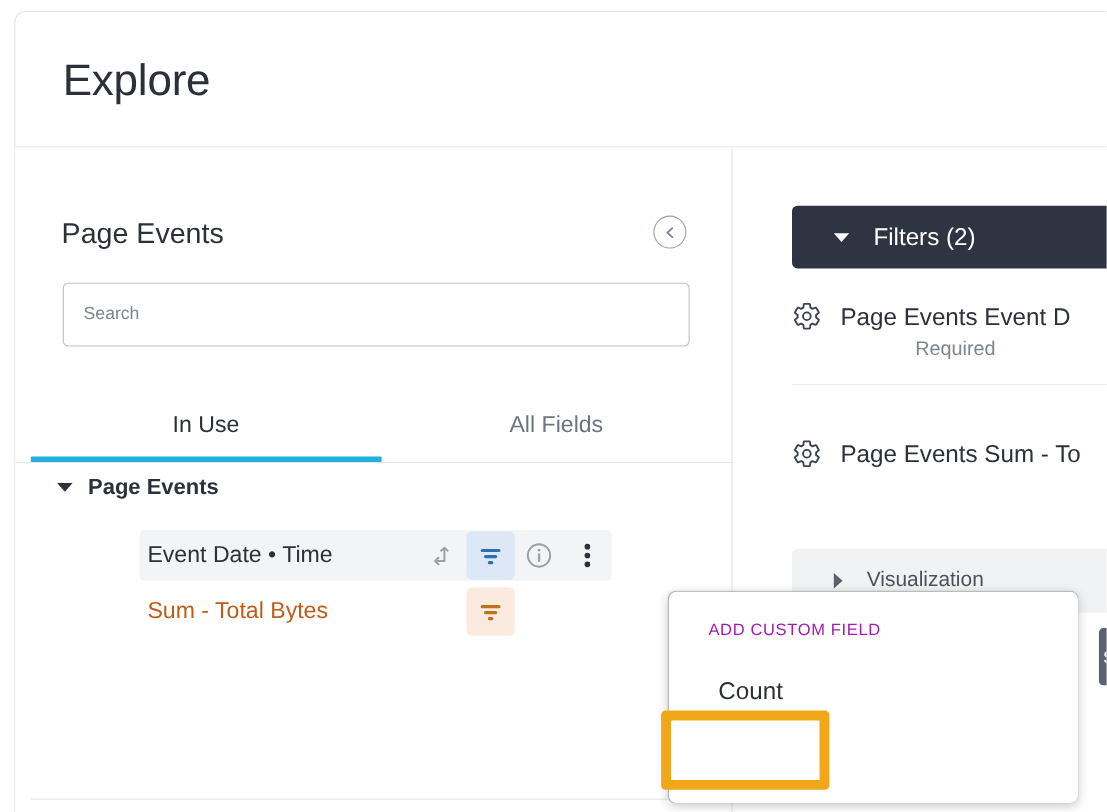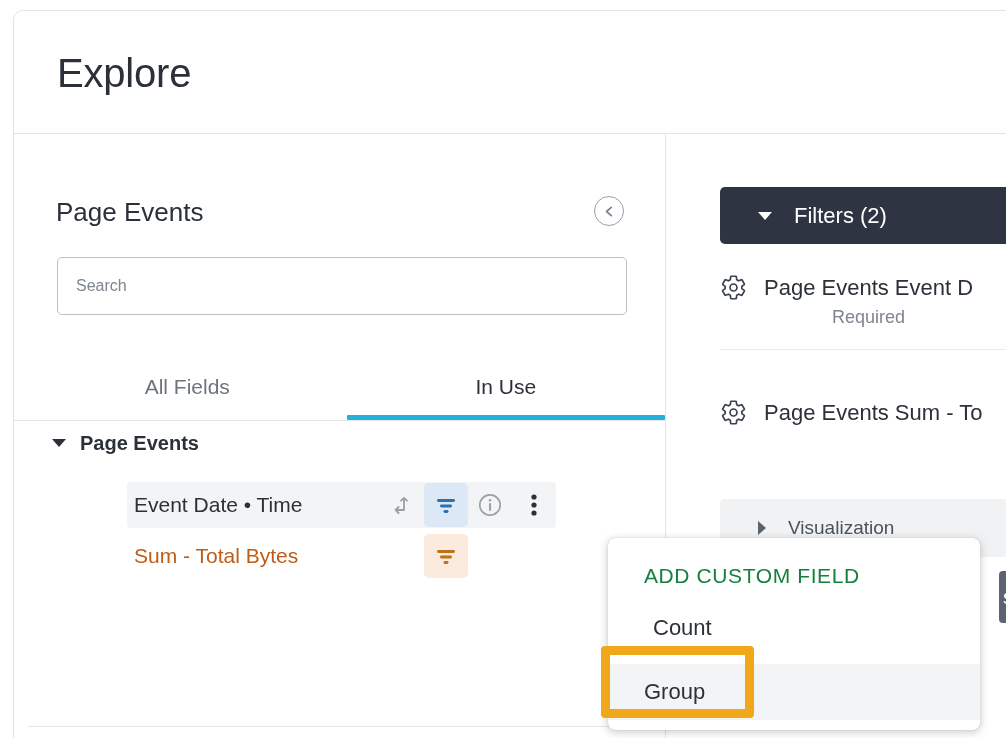--- a/index.html
+++ b/index.html
@@ -337,23 +337,23 @@
     height: 192px;
     background: #ffffff;
     border-radius: 7px;
     box-shadow: 0 2px 10px rgba(0,0,0,0.22), 0 0 1px rgba(0,0,0,0.30);
     overflow: hidden;
   }
   .menu-head {
     position: absolute;
     left: 36px;
     top: 26px;
-    font-size: 21px;
+    font-size: 15px;
     letter-spacing: 0.6px;
-    color: #15803d;
+    color: #a21caf;
     white-space: nowrap;
   }
   .menu-item {
     position: absolute;
     left: 0;
     width: 372px;
     height: 56px;
     display: flex;
     align-items: center;
     padding-left: 36px;
@@ -394,26 +394,26 @@
             <polyline points="8.2,2.4 3.6,6.5 8.2,10.6" fill="none" stroke="#7a828d" stroke-width="1.7" stroke-linecap="round" stroke-linejoin="round"></polyline>
           </svg>
         </div>
       </div>
 
       <div class="search-box">
         <input type="text" placeholder="Search" style="">
       </div>
 
       <div class="tabs">
-        <div class="tab">
-          <span>All Fields</span>
-        </div>
         <div class="tab active">
           <span>In Use</span>
           <div class="underline"></div>
+        </div>
+        <div class="tab">
+          <span>All Fields</span>
         </div>
       </div>
       <div class="tabs-rule"></div>
 
       <div class="group-row">
         <span class="tri-down"></span>
         <span class="group-label">Page Events</span>
       </div>
 
       <div class="field-row selected" style="top:348px;">
@@ -512,17 +512,16 @@
 
     <div class="run-chip">
       <span>s</span>
     </div>
 
   </div>
 
   <div class="menu">
     <div class="menu-head">ADD CUSTOM FIELD</div>
     <div class="menu-item" style="top:62px;padding-left:45px;">Count</div>
-    <div class="menu-item hover" style="top:126px;">Group</div>
   </div>
 
   <div class="annotation"></div>
 </div>
 
 </body></html>

